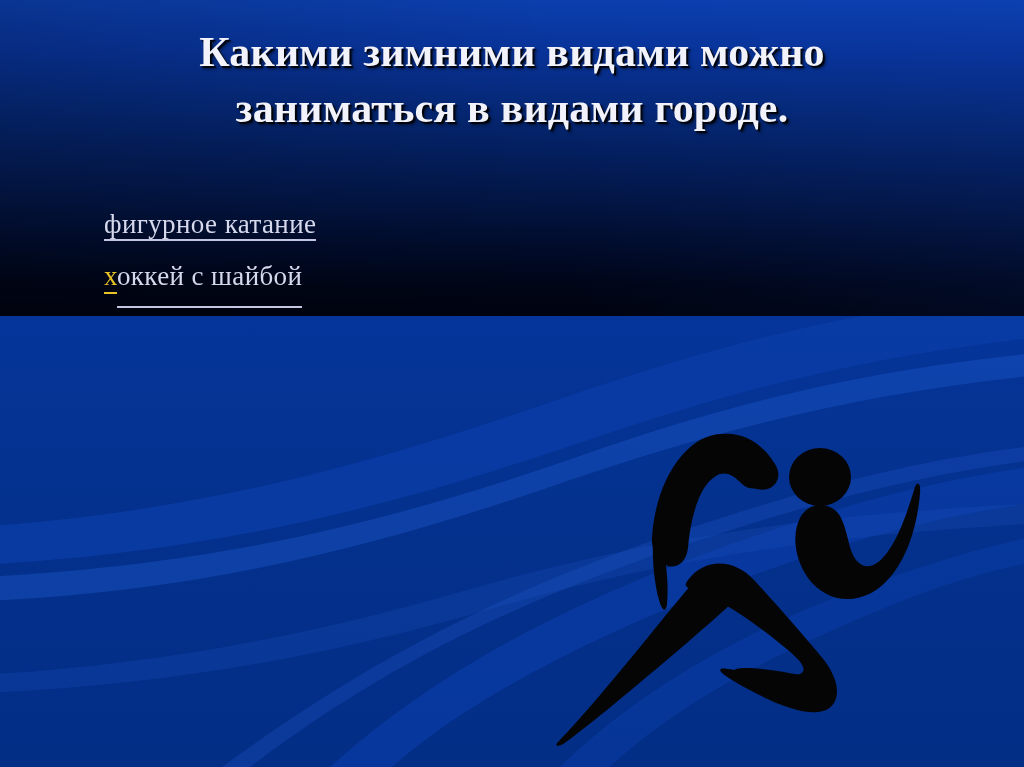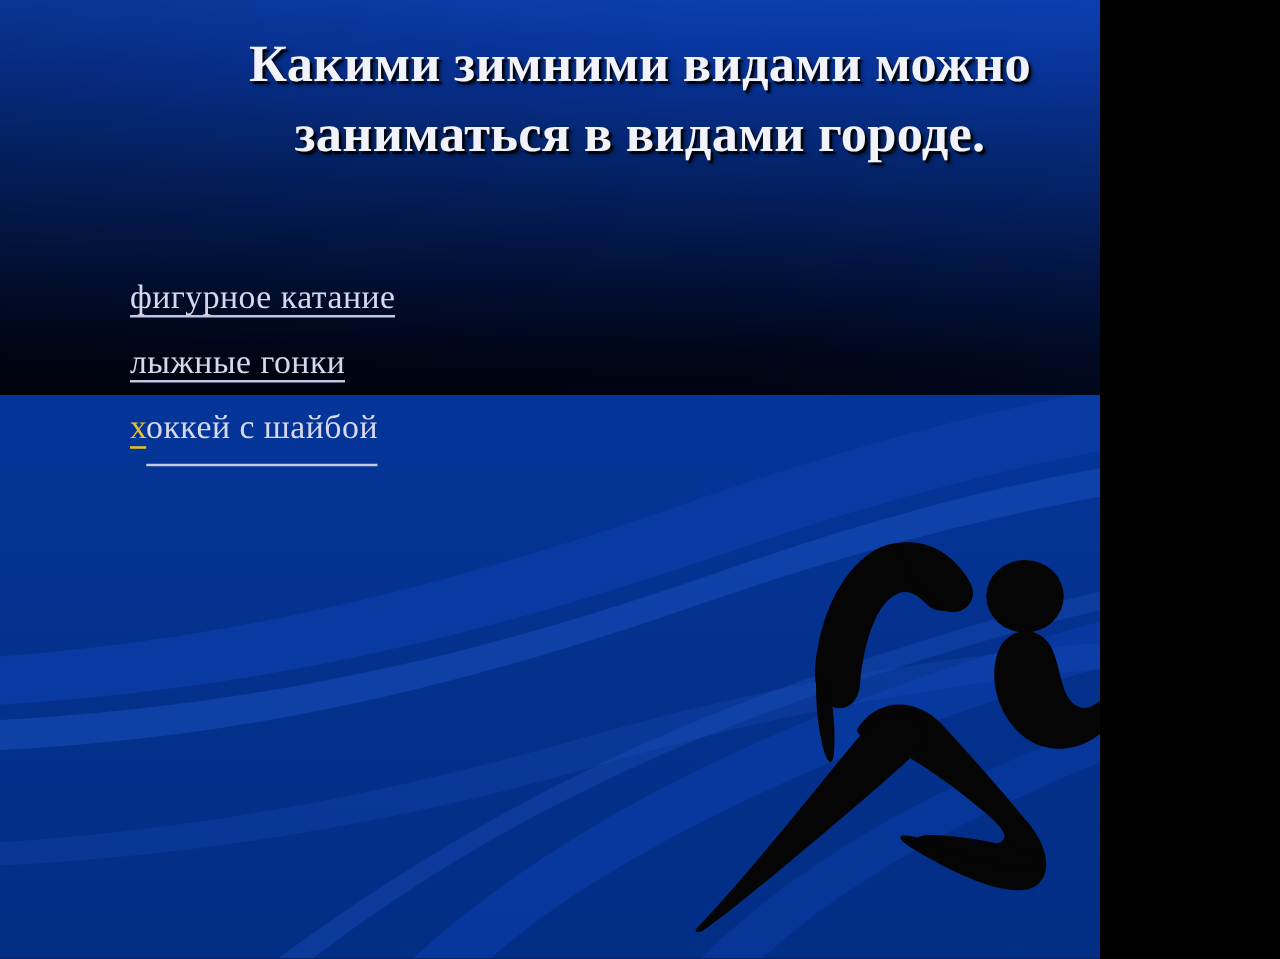--- a/index.html
+++ b/index.html
@@ -3,21 +3,21 @@
 <meta charset="utf-8">
 <title>Presentation Slide</title>
 <style>
   html, body {
     margin: 0;
     padding: 0;
     background: #000;
   }
   #slide {
     position: relative;
-    width: 880px;
+    width: 1024px;
     height: 767px;
     overflow: hidden;
     font-family: "Liberation Serif", "DejaVu Serif", serif;
     
     background: #04318D;
   }
 
   
   .bg-upper {
     position: absolute;
@@ -71,21 +71,21 @@
     text-shadow:
        2px 2px 0 rgba(0,0,0,0.80),
        3px 3px 3px rgba(0,0,0,0.55);
     white-space: nowrap;
   }
 
   
   .link-list {
     position: absolute;
     left: 104px;
-    top: 216px;
+    top: 202px;
     width: 700px;
   }
   .link-row {
     height: 52px;
     line-height: 52px;
   }
   .link-item {
     display: inline-block;
     font-size: 27px;
     line-height: 1;
@@ -148,23 +148,20 @@
   </div>
 
   <div class="title-block">
     <span class="title-line">Какими зимними видами можно</span>
     <span class="title-line">заниматься в видами городе.</span>
   </div>
 
   <div class="link-list">
     <div class="link-row">
       <a class="link-item" href="#">фигурное катание</a>
-    </div>
-    <div class="link-row">
-      <a class="link-item" href="#">лыжные гонки</a>
     </div>
     <div class="link-row">
       <a class="link-item visited-head" href="#"><span class="head-char">х</span><span class="rest-chars">оккей с шайбой</span></a>
     </div>
   </div>
 
   <div class="runner">
     <svg width="470" height="369" viewBox="0 0 470 369" xmlns="http://www.w3.org/2000/svg" aria-hidden="true">
       <g fill="#050505">
 

